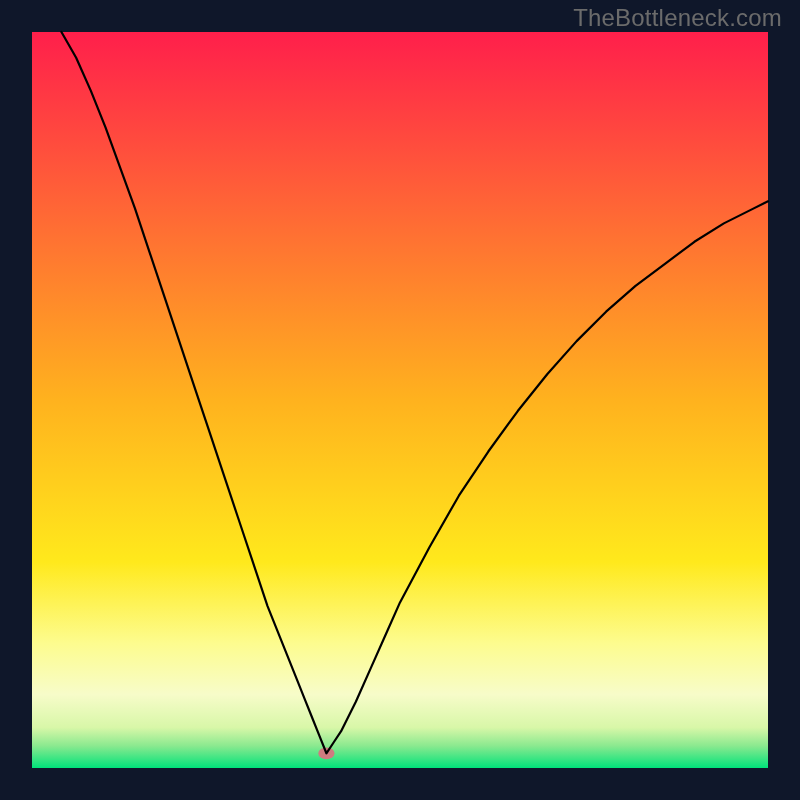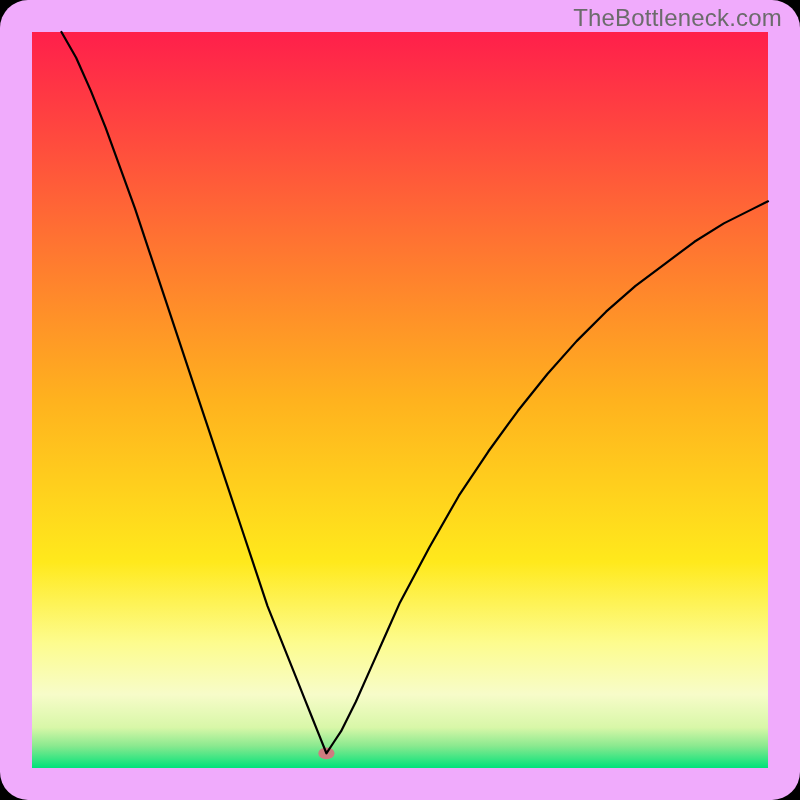--- a/index.html
+++ b/index.html
@@ -8,22 +8,21 @@
     width: 800px;
     height: 800px;
     overflow: hidden;
     background: #000;
     font-family: Arial, Helvetica, sans-serif;
   }
   .frame {
     position: relative;
     width: 800px;
     height: 800px;
-    background: #f0abfc;
-    border-radius: 28px;
+    background: #0f172a;
   }
   .watermark {
     position: absolute;
     top: 4px;
     right: 18px;
     color: #6b6b6b;
     font-size: 24px;
     font-weight: 500;
     letter-spacing: 0.2px;
     z-index: 5;

